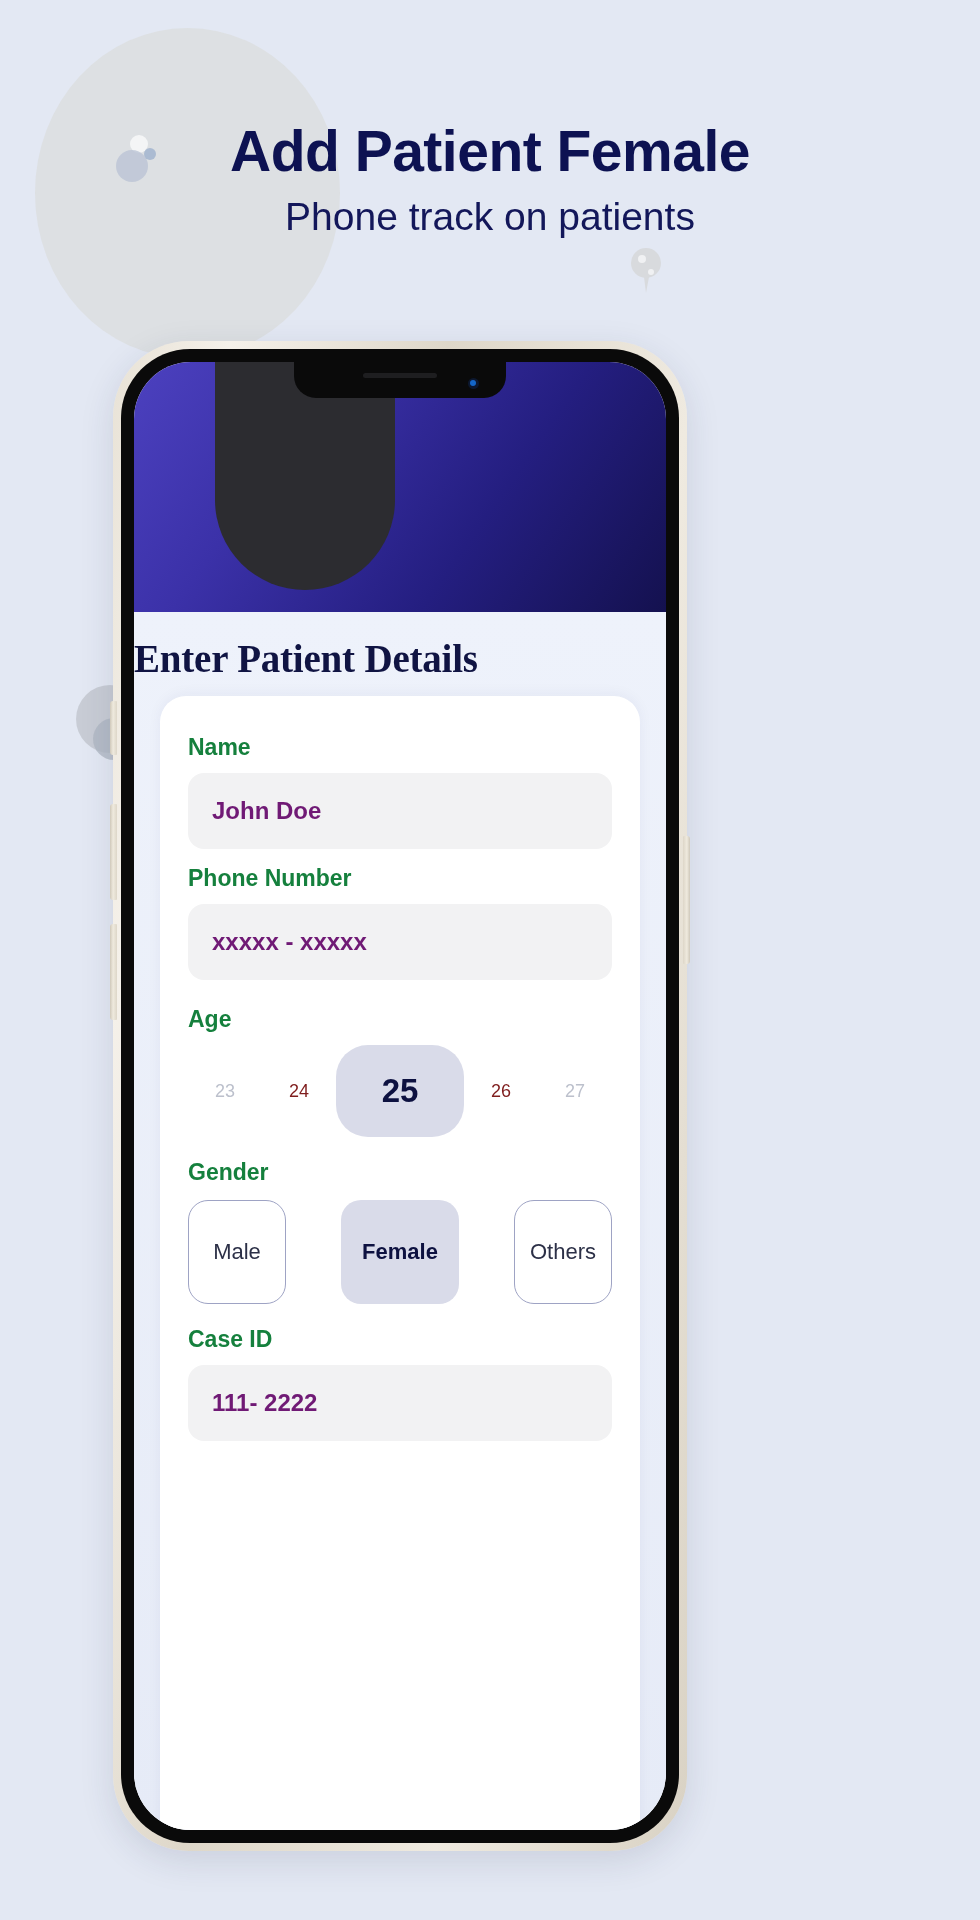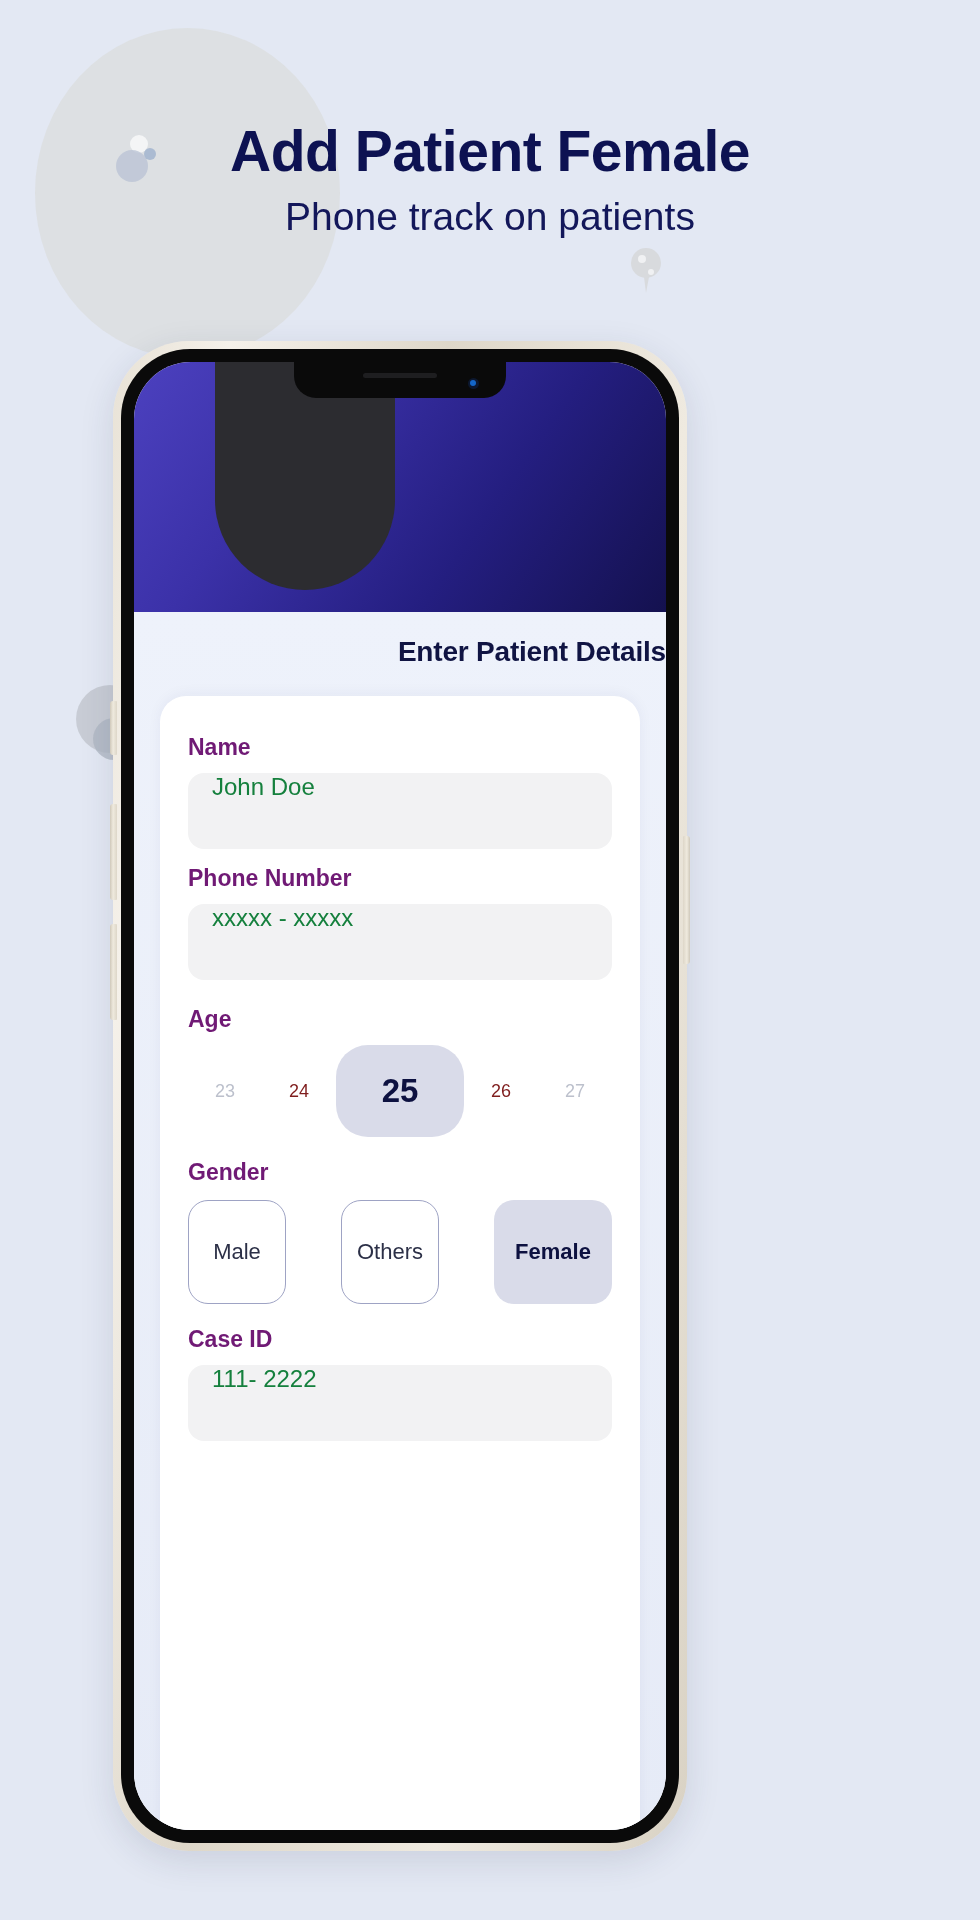--- a/index.html
+++ b/index.html
@@ -171,53 +171,56 @@
     background: #2c2c30;
   }
 
   .app-body {
     position: relative;
     height: calc(100% - 250px);
     background: linear-gradient(180deg,#eef2fb 0%, #e6ebf7 100%);
     padding-top: 24px;
   }
   .app-title {
-    text-align: right;
-    font-size: 28px;
+    text-align: left;
+    font-size: 39px;
     font-weight: 600;
     color: #101443;
     letter-spacing: -.2px;
+    font-family: Liberation Serif, serif;
   }
 
   .card {
     position: absolute;
     left: 26px; right: 26px;
     top: 84px;
     bottom: -40px;
     background: #fff;
     border-radius: 26px 26px 0 0;
     padding: 38px 28px 0 28px;
     box-shadow: 0 -2px 14px rgba(30,40,90,.05);
   }
 
   .field { margin-bottom: 16px; }
   .field-label {
     font-size: 23px;
     font-weight: 600;
-    color: #701a75;
+    color: #15803d;
     margin-bottom: 12px;
   }
   .input-box {
     height: 76px;
     border-radius: 16px;
     background: #f2f2f3;
     display: flex;
+    align-items: center;
     padding: 0 24px;
     font-size: 24px;
-    color: #15803d;
+    color: #701a75;
+    font-weight: bold;
   }
 
   
   .age-block { margin-top: 26px; }
   .age-row {
     position: relative;
     display: flex;
     align-items: center;
     justify-content: space-between;
     height: 92px;
@@ -345,22 +348,22 @@
               <div class="age-item sel">25</div>
               <div class="age-item near">26</div>
               <div class="age-item far">27</div>
             </div>
           </div>
 
           <div class="gender-block">
             <div class="field-label">Gender</div>
             <div class="gender-row">
               <div class="gender-btn">Male</div>
+              <div class="gender-btn sel">Female</div>
               <div class="gender-btn">Others</div>
-              <div class="gender-btn sel">Female</div>
             </div>
           </div>
 
           <div class="case-block">
             <div class="field-label">Case ID</div>
             <div class="input-box">
               <span>111- 2222</span>
             </div>
           </div>
 

